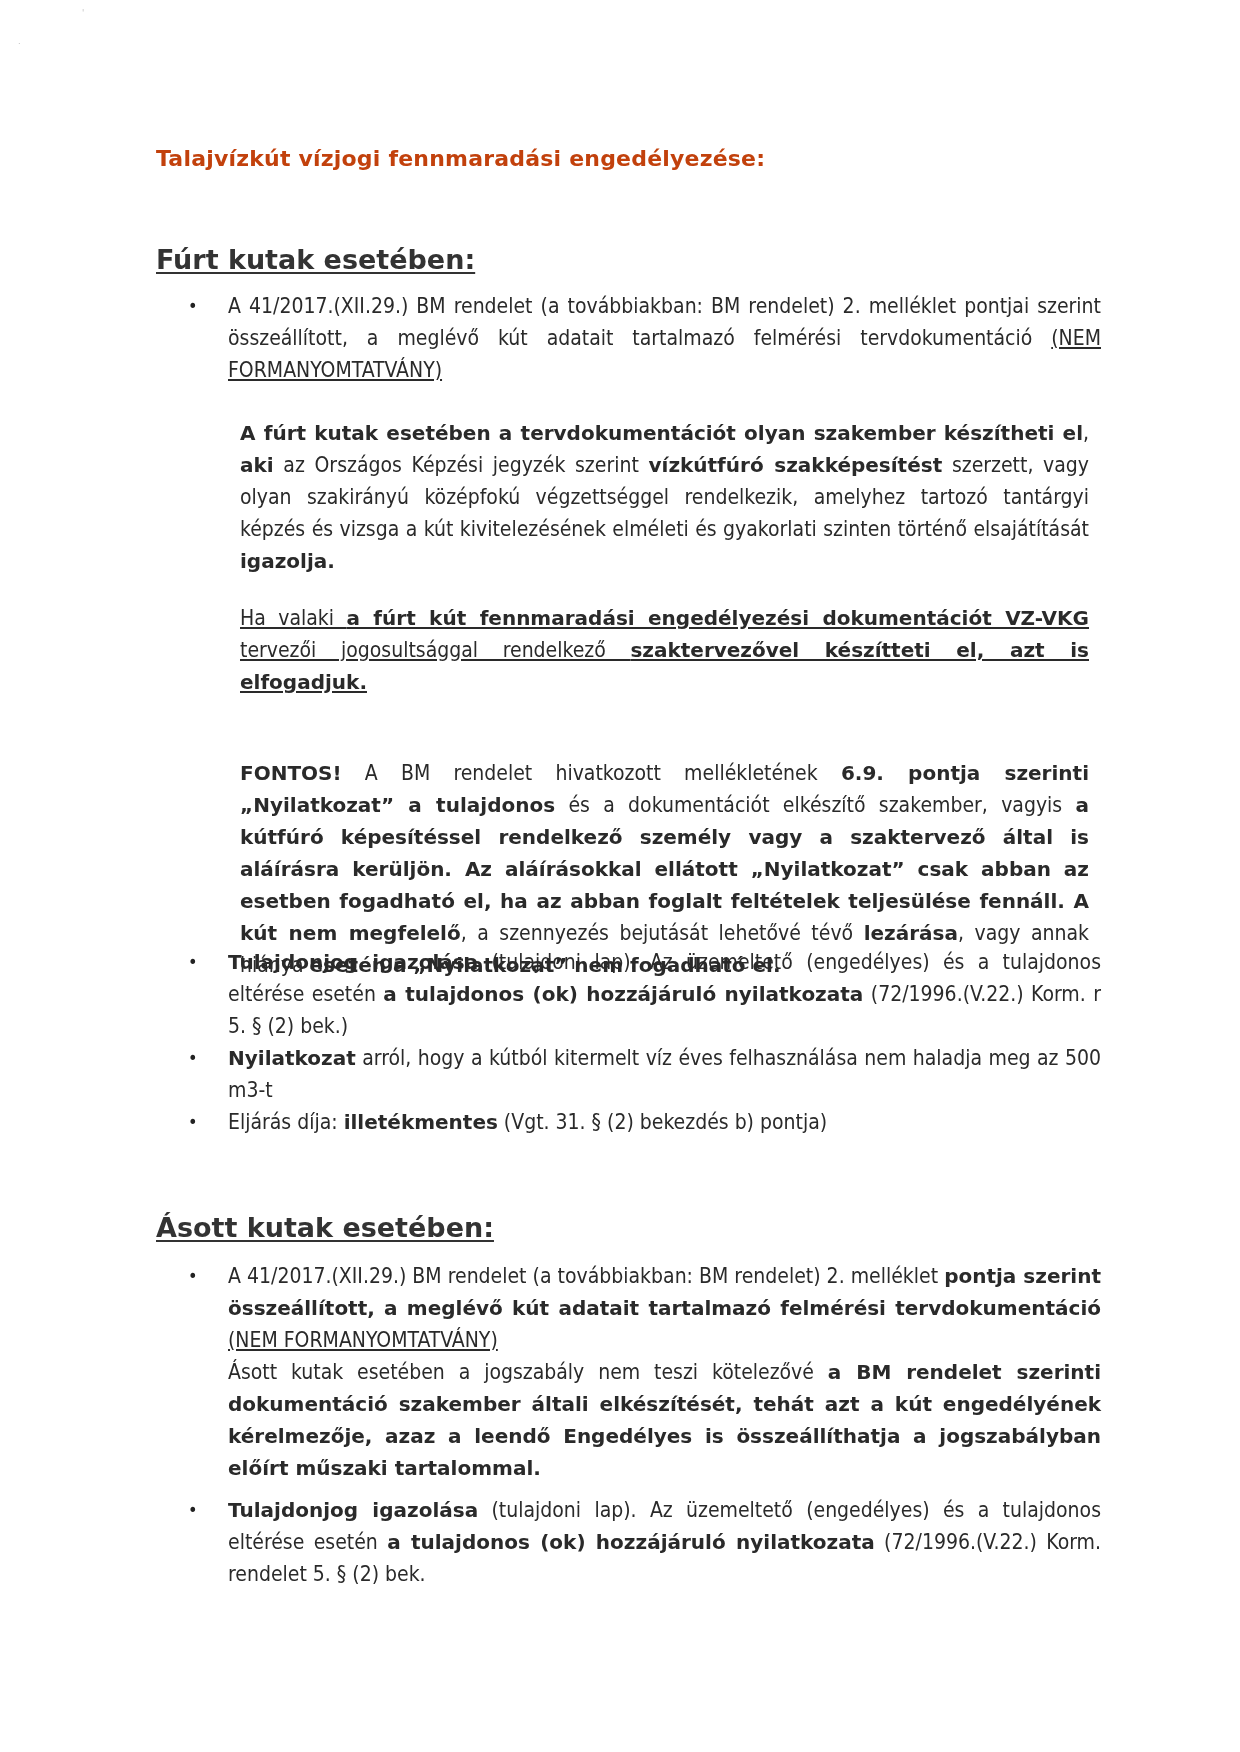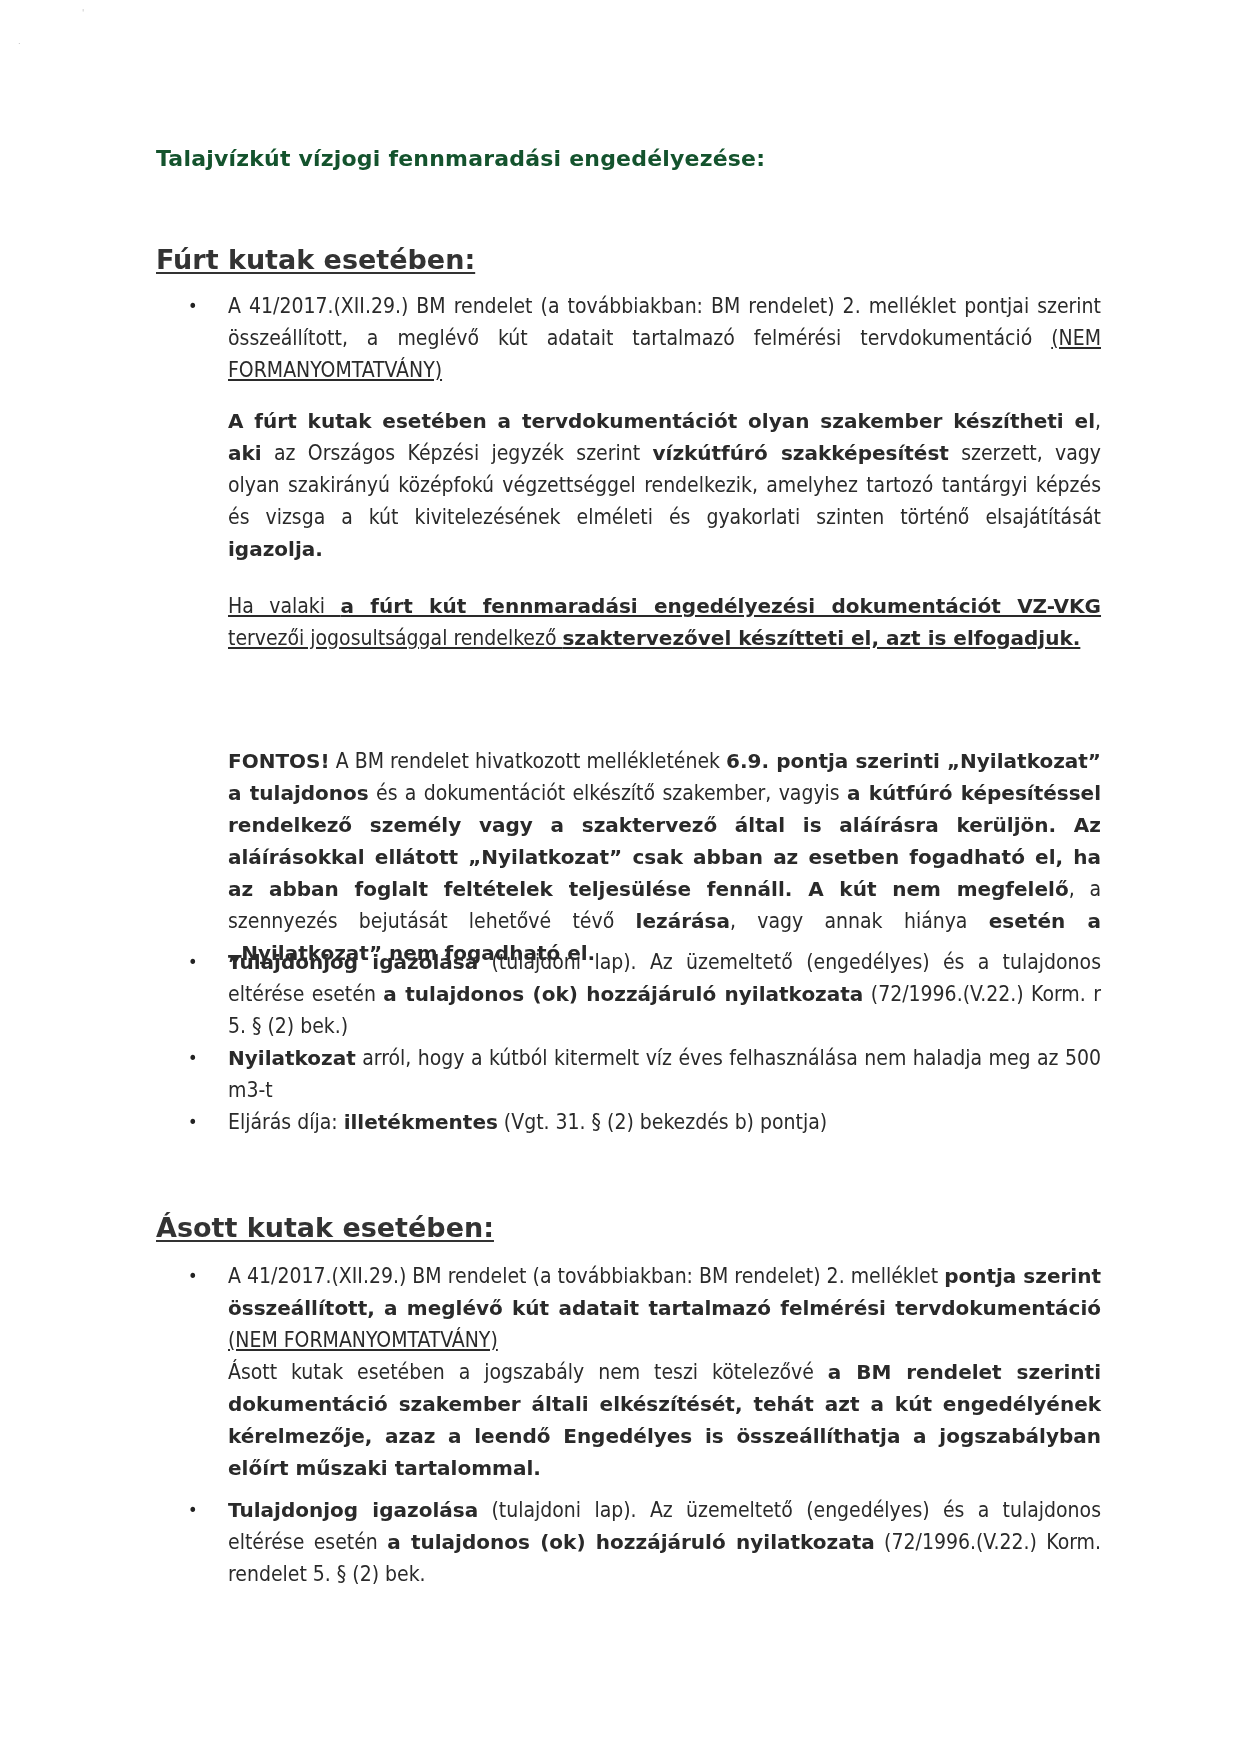--- a/index.html
+++ b/index.html
@@ -1,35 +1,35 @@
 <!DOCTYPE html>
 <html><head>
   <meta charset="utf-8">
   <style>
     html, body { margin: 0; padding: 0; background: #ffffff; }
     body { width: 1240px; height: 1752px; position: relative; overflow: hidden;
            font-family: "DejaVu Sans Condensed", "DejaVu Sans", "Liberation Sans", sans-serif;
            color: #2a2a2a; }
     .page { position: absolute; left: 0; top: 0; width: 1240px; height: 1752px; }
     .title { position: absolute; left: 156px; top: 146px; font-size: 22px; font-weight: bold;
-             font-family: "DejaVu Sans", sans-serif; color: #14532d; letter-spacing: 0.2px; margin: 0; text-align: right; }
+             font-family: "DejaVu Sans", sans-serif; color: #c2410c; letter-spacing: 0.2px; margin: 0; text-align: right; }
     .section-heading { position: absolute; left: 156px; font-size: 27px; font-weight: bold;
              text-decoration: underline; text-underline-offset: 3px;
              font-family: "DejaVu Sans", sans-serif; color: #333; margin: 0; }
     .sec1 { top: 244px; }
     .sec2 { top: 1212px; text-align: right; }
     ul.list { position: absolute; left: 186px; width: 915px; margin: 0; padding: 0; list-style: none; }
     ul.list li { position: relative; padding-left: 42px; font-size: 21px; line-height: 32px;
                  text-align: justify; margin: 0; }
     ul.list li .bullet { position: absolute; left: 2px; top: 0; font-size: 18px; color: #222; }
     .list1 { top: 290px; }
     .list2 { top: 1260px; }
     .list1b { top: 946px; }
     .list2b { top: 1494px; }
-    p.para { margin: 0; font-size: 21px; line-height: 32px; text-align: justify; }
+    p.para { margin: 12px; font-size: 21px; line-height: 32px; text-align: justify; }
     .block { position: absolute; left: 228px; width: 873px; }
     .b1 { top: 405px; }
     .b2 { top: 590px; text-decoration: underline; }
     .b3 { top: 745px; }
     .para-asott { margin: 0; font-size: 21px; line-height: 32px; text-align: justify; }
     b { font-weight: bold; font-family: "DejaVu Sans", sans-serif; font-size: 20px; }
     u { text-underline-offset: 2px; }
     .scan-mark { position: absolute; font-size: 9px; color: #bdbdbd; }
   </style>
 </head>

